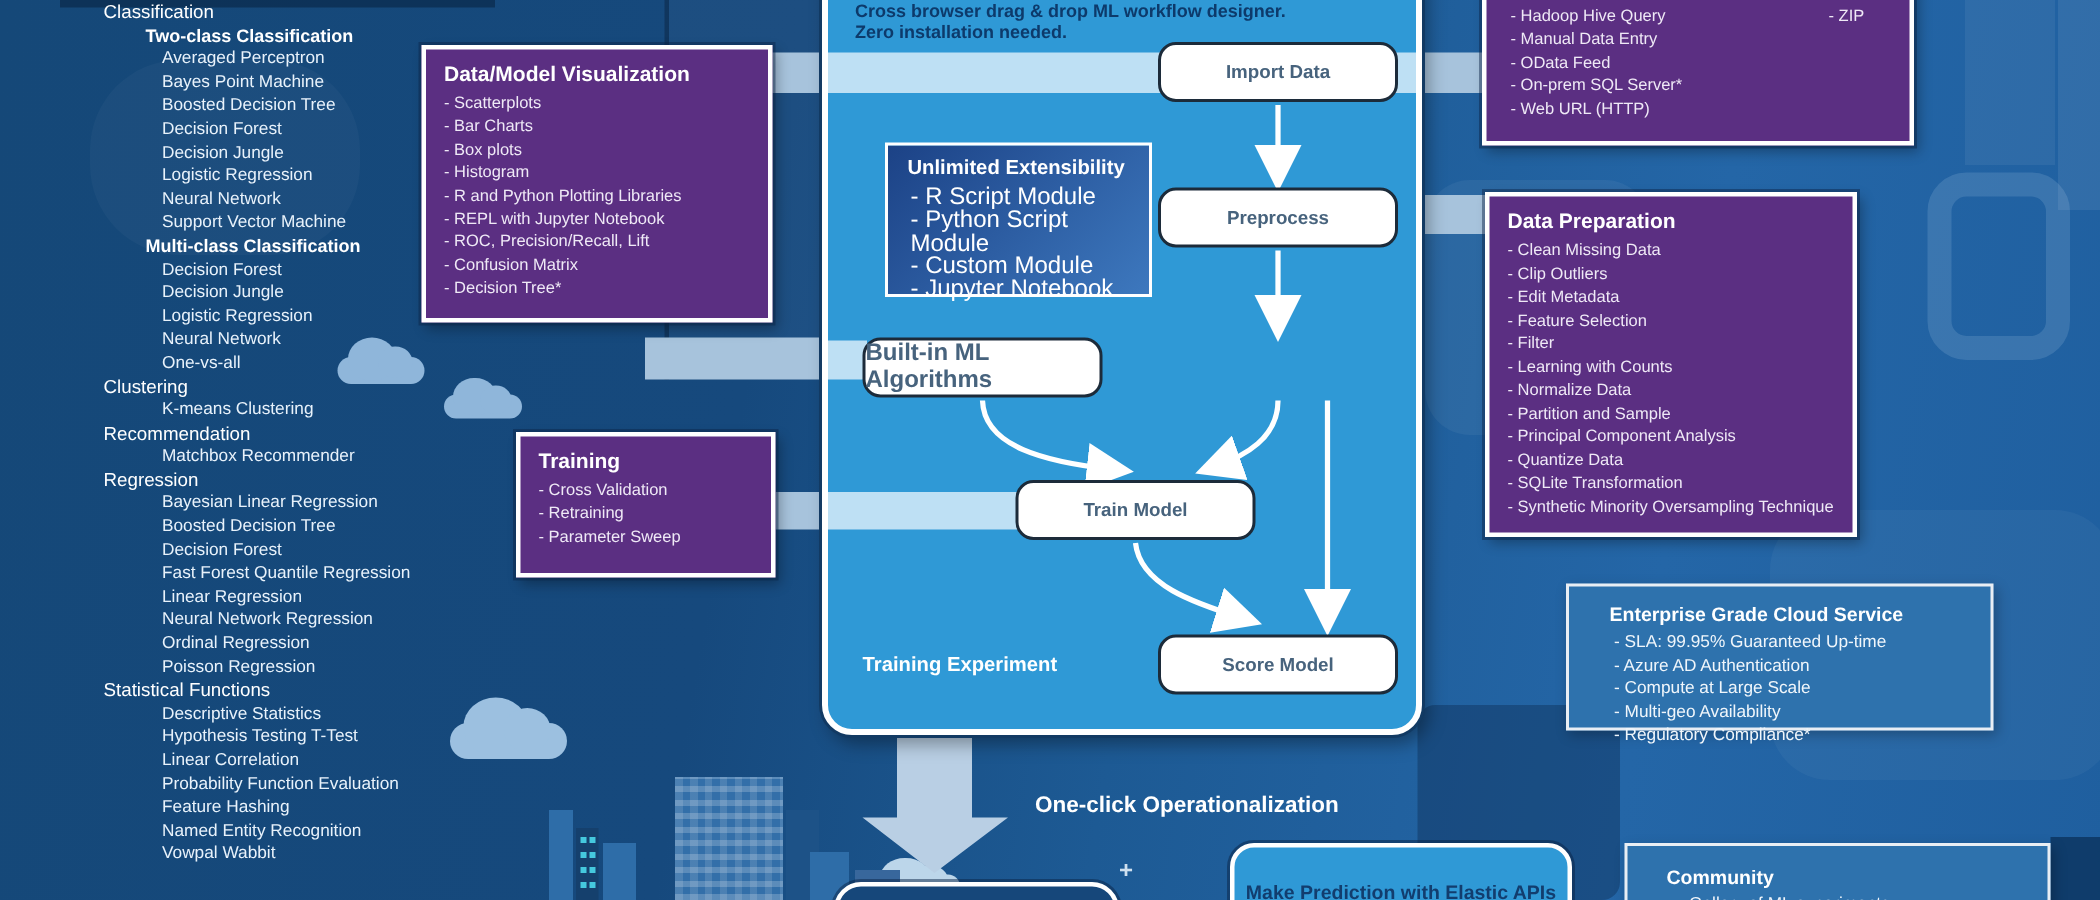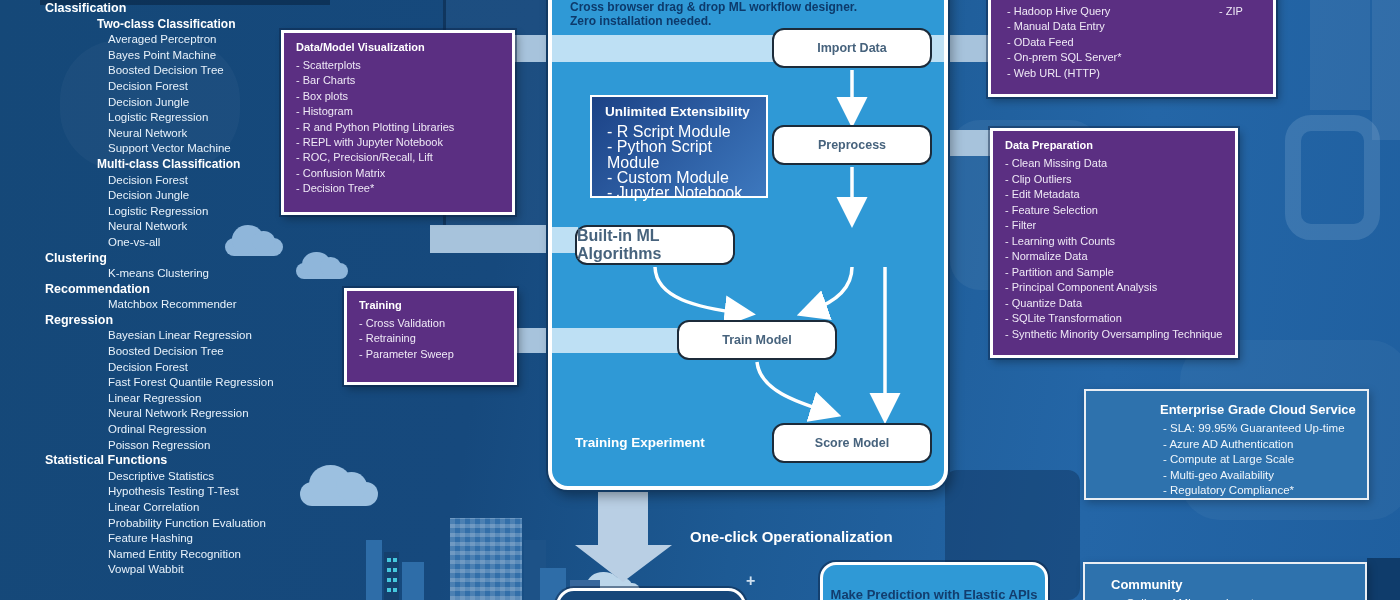--- a/index.html
+++ b/index.html
@@ -17,27 +17,27 @@
   
   .wm{position:absolute;pointer-events:none;}
   .cloud{position:absolute;background:#8fb6da;border-radius:20px;}
   .cloud::before,.cloud::after{content:"";position:absolute;background:inherit;border-radius:50%;}
   .cloud::before{width:55%;height:160%;left:12%;top:-70%;}
   .cloud::after{width:40%;height:120%;right:14%;top:-40%;}
   .bld{position:absolute;}
   .win{position:absolute;width:4px;height:4px;background:#45c8de;}
   
   .sidebar{position:absolute;left:45px;top:1px;width:250px;line-height:15.6px;color:#fff;z-index:3;}
-  .sidebar .lv0{font-size:12.5px;font-weight:700;}
+  .sidebar .lv0{font-size:12.5px;font-weight:400;margin-left:24px;}
   .sidebar .lv1{font-size:12px;font-weight:700;margin-left:52px;}
   .sidebar .lv2{font-size:11.5px;margin-left:63px;color:#e8f2fb;}
   
   .pbox{position:absolute;background:var(--purple);border:3px solid #fff;
         box-shadow:0 0 0 2px rgba(10,35,70,.45),3px 4px 8px rgba(0,0,0,.3);z-index:4;color:#fff;}
-  .ph{font-size:11px;font-weight:700;padding:8px 12px 0 12px;}
+  .ph{font-size:14px;font-weight:700;padding:8px 12px 0 12px;}
   .plist{padding:5px 10px 0 12px;font-size:11px;line-height:15.4px;color:#efe9f6;}
   .dp .plist{line-height:15.5px;}
   
   .bbox{position:absolute;background:var(--box_blue);border:2px solid #e9eef4;z-index:4;color:#fff;
         box-shadow:2px 3px 8px rgba(0,0,0,.25);}
   .bh{font-size:13px;font-weight:700;padding:11px 0 0 27px;}
   .blist{padding:4px 10px 0 30px;font-size:11.5px;line-height:15.5px;color:#f0f6fb;}
   
   .band{position:absolute;background:var(--band);z-index:2;}
   
@@ -257,21 +257,21 @@
 </svg>
 
 <div class="opz">One-click Operationalization</div>
 
 <div class="ws-box"></div>
 
 <div class="predict-box">
   <span>Make Prediction with Elastic APIs</span>
 </div>
 
-<div class="bbox" style="left:1084px;top:389px;width:285px;height:111px;padding-left:47px;">
+<div class="bbox" style="left:1044px;top:389px;width:285px;height:98px;">
   <div class="bh">Enterprise Grade Cloud Service</div>
   <div class="blist">
       <div>- SLA: 99.95% Guaranteed Up-time</div>
       <div>- Azure AD Authentication</div>
       <div>- Compute at Large Scale</div>
       <div>- Multi-geo Availability</div>
       <div>- Regulatory Compliance*</div>
     </div>
 </div>
 

